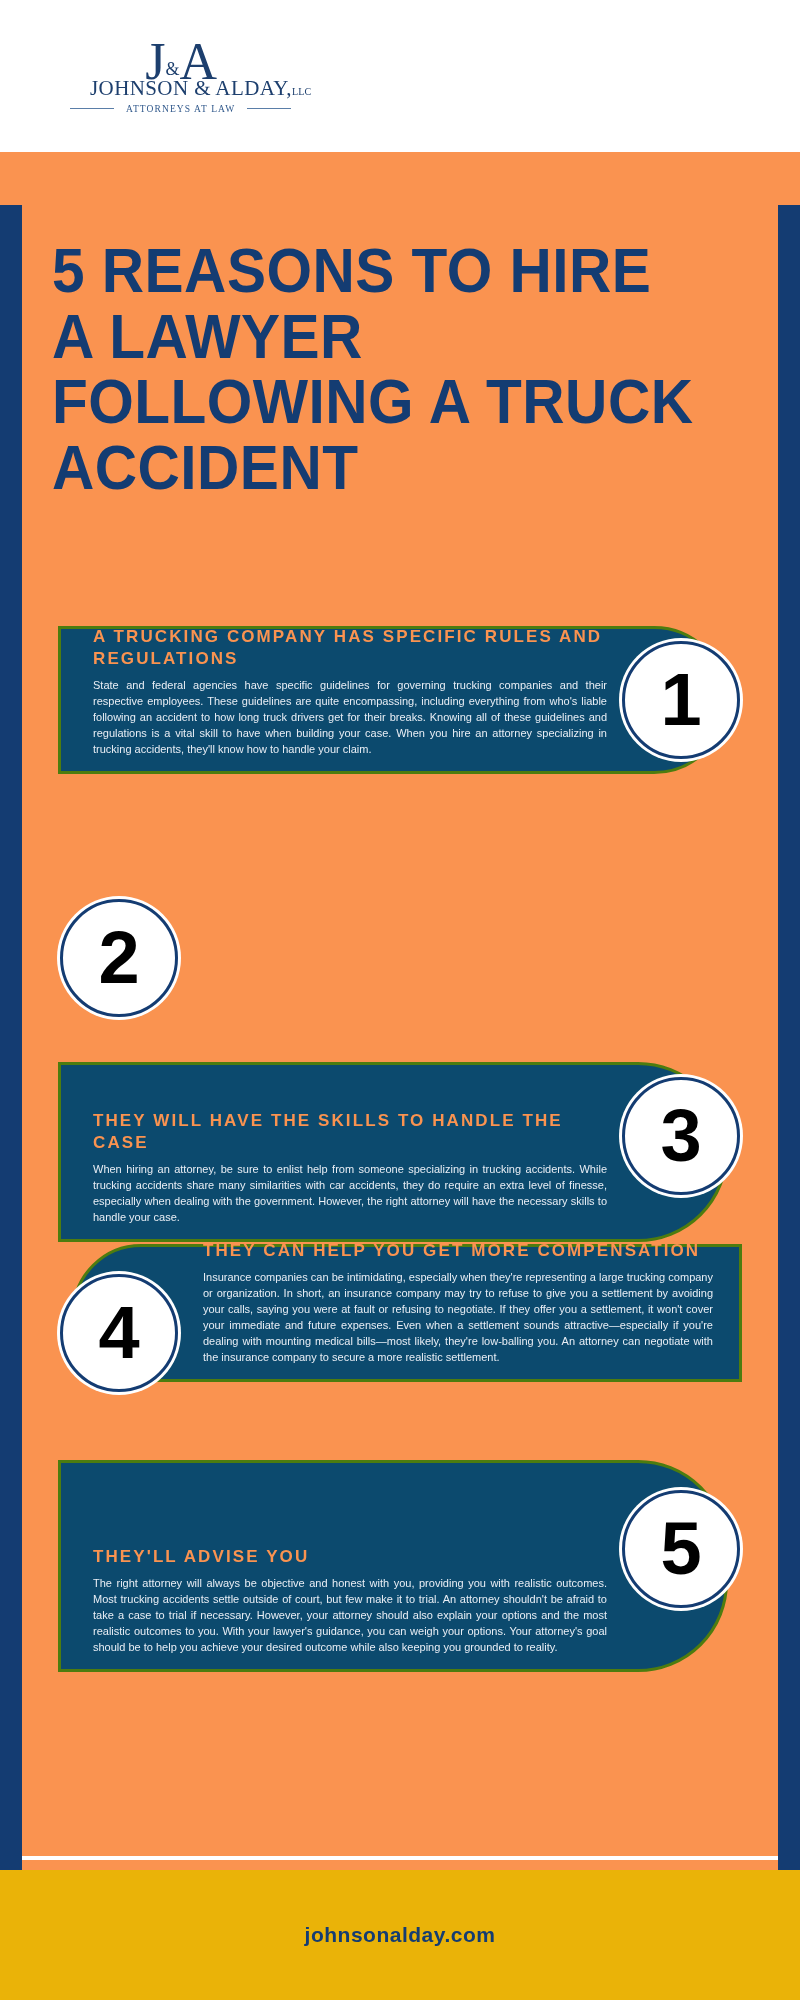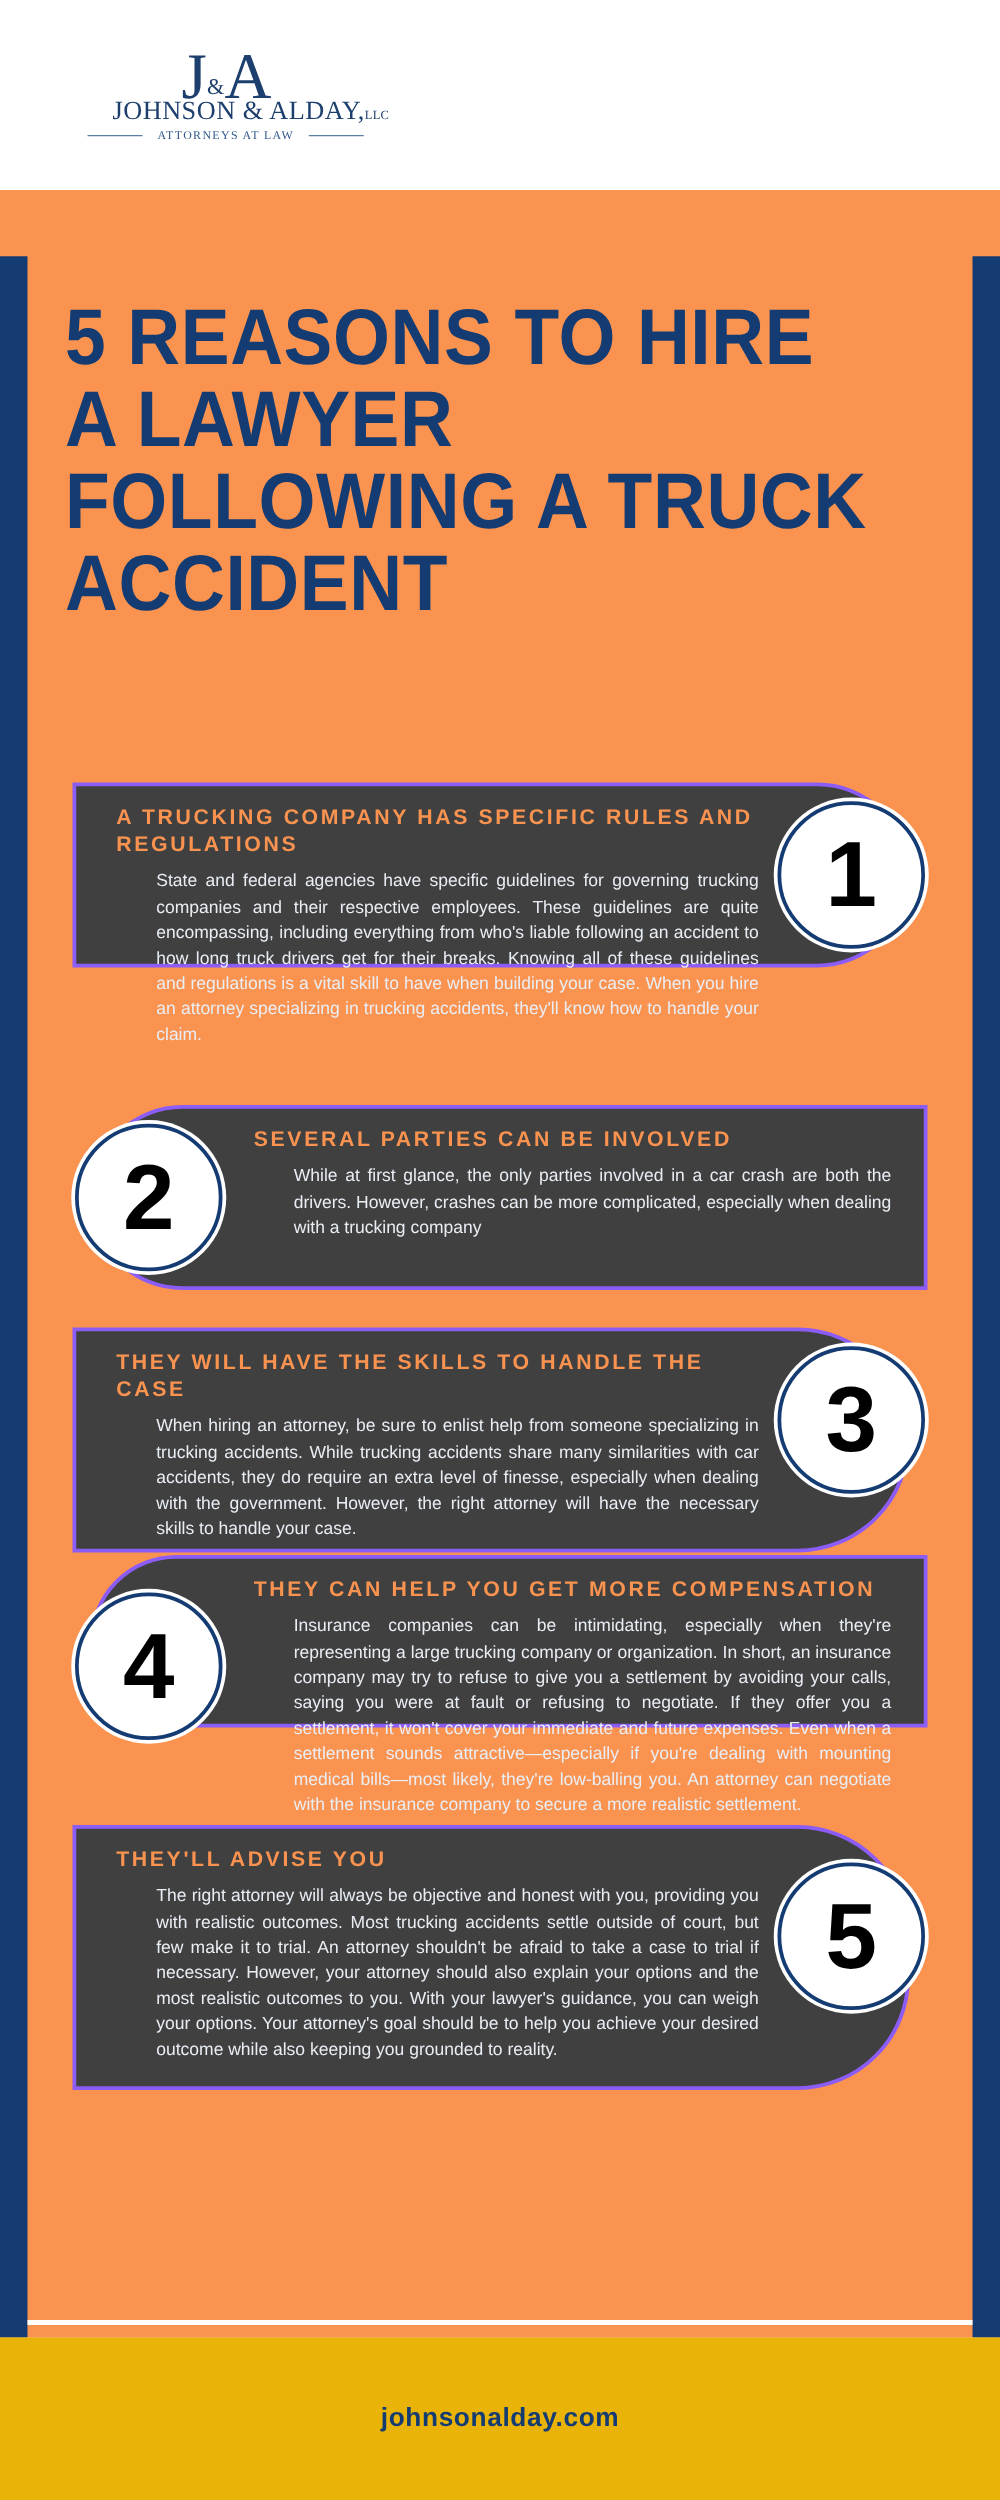--- a/index.html
+++ b/index.html
@@ -50,42 +50,42 @@
     color:#143C72;
     font-family:"Liberation Sans Narrow","Liberation Sans", sans-serif;
     font-weight:bold; font-size:63px; line-height:1.04;
     letter-spacing:0.5px; text-transform:uppercase;
     transform:scaleX(0.93); transform-origin:left top;
   }
 
   
   .card {
     position:absolute;
-    background:#404040;
-    border:3px solid #8b5cf6;
-    display:flex; align-items:flex-start;
+    background:#0c4a6e;
+    border:3px solid #4d7c0f;
+    display:flex; align-items:flex-end;
   }
   .card.right-num { border-radius:0 90px 90px 0; padding-right:118px; }
   .card.left-num  { border-radius:90px 0 0 90px; padding-left:128px; }
 
   .card-text { padding:14px 0; }
   .card.right-num .card-text { padding-left:32px; }
   .card.left-num  .card-text { padding-right:26px; }
 
   .card-head {
     color:#FA9350;
     font-family:"Liberation Sans Narrow","Liberation Sans", sans-serif;
     font-weight:bold; font-size:17px; line-height:1.3;
     letter-spacing:2.1px; text-transform:uppercase;
     margin-bottom:7px;
   }
   .card-body {
     color:#e9eef5;
     font-family:"Liberation Sans Narrow","Liberation Sans", sans-serif;
-    font-size:14px; line-height:1.46; text-align:justify;margin-left:32px;
+    font-size:11px; line-height:1.46; text-align:justify;
   }
 
   
   .num-badge {
     position:absolute;
     width:118px; height:118px; border-radius:50%;
     background:#ffffff; border:3px solid #143C72;
     box-shadow:0 0 0 3px #ffffff;
     display:flex; align-items:center; justify-content:center;
     color:#000000;
@@ -139,26 +139,20 @@
   <h1 class="title">5 REASONS TO HIRE A LAWYER FOLLOWING A TRUCK ACCIDENT</h1>
 
   <div class="card right-num" id="card-0" style="left:58px; top:626px; width:670px; height:148px;">
     <div class="card-text">
       <div class="card-head">A TRUCKING COMPANY HAS SPECIFIC RULES AND REGULATIONS</div>
       <div class="card-body">State and federal agencies have specific guidelines for governing trucking companies and their respective employees. These guidelines are quite encompassing, including everything from who's liable following an accident to how long truck drivers get for their breaks. Knowing all of these guidelines and regulations is a vital skill to have when building your case. When you hire an attorney specializing in trucking accidents, they'll know how to handle your claim.</div>
     </div>
   </div>
   <div class="num-badge" style="left: 622px; top: 641px;">1</div>
 
-  <div class="card left-num" id="card-1" style="left:72px; top:884px; width:670px; height:148px;">
-    <div class="card-text">
-      <div class="card-head">SEVERAL PARTIES CAN BE INVOLVED</div>
-      <div class="card-body">While at first glance, the only parties involved in a car crash are both the drivers. However, crashes can be more complicated, especially when dealing with a trucking company</div>
-    </div>
-  </div>
   <div class="num-badge" style="left: 60px; top: 899px;">2</div>
 
   <div class="card right-num" id="card-2" style="left:58px; top:1062px; width:670px; height:180px;">
     <div class="card-text">
       <div class="card-head">THEY WILL HAVE THE SKILLS TO HANDLE THE CASE</div>
       <div class="card-body">When hiring an attorney, be sure to enlist help from someone specializing in trucking accidents. While trucking accidents share many similarities with car accidents, they do require an extra level of finesse, especially when dealing with the government. However, the right attorney will have the necessary skills to handle your case.</div>
     </div>
   </div>
   <div class="num-badge" style="left: 622px; top: 1077px;">3</div>
 

